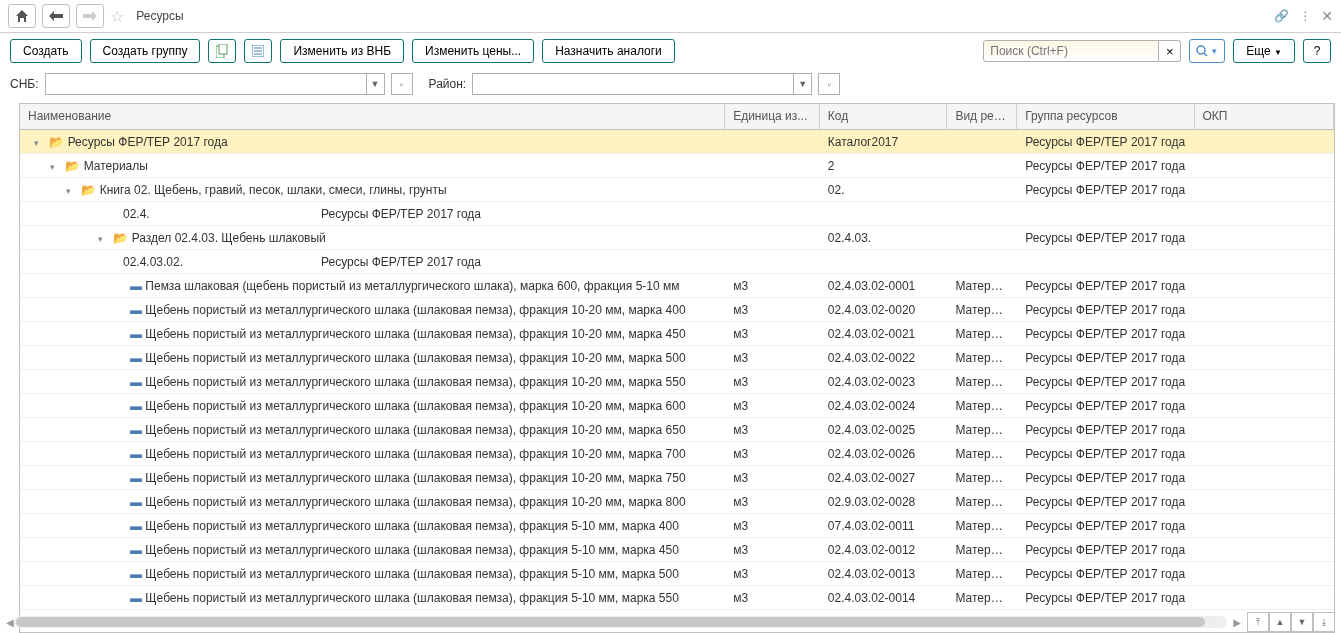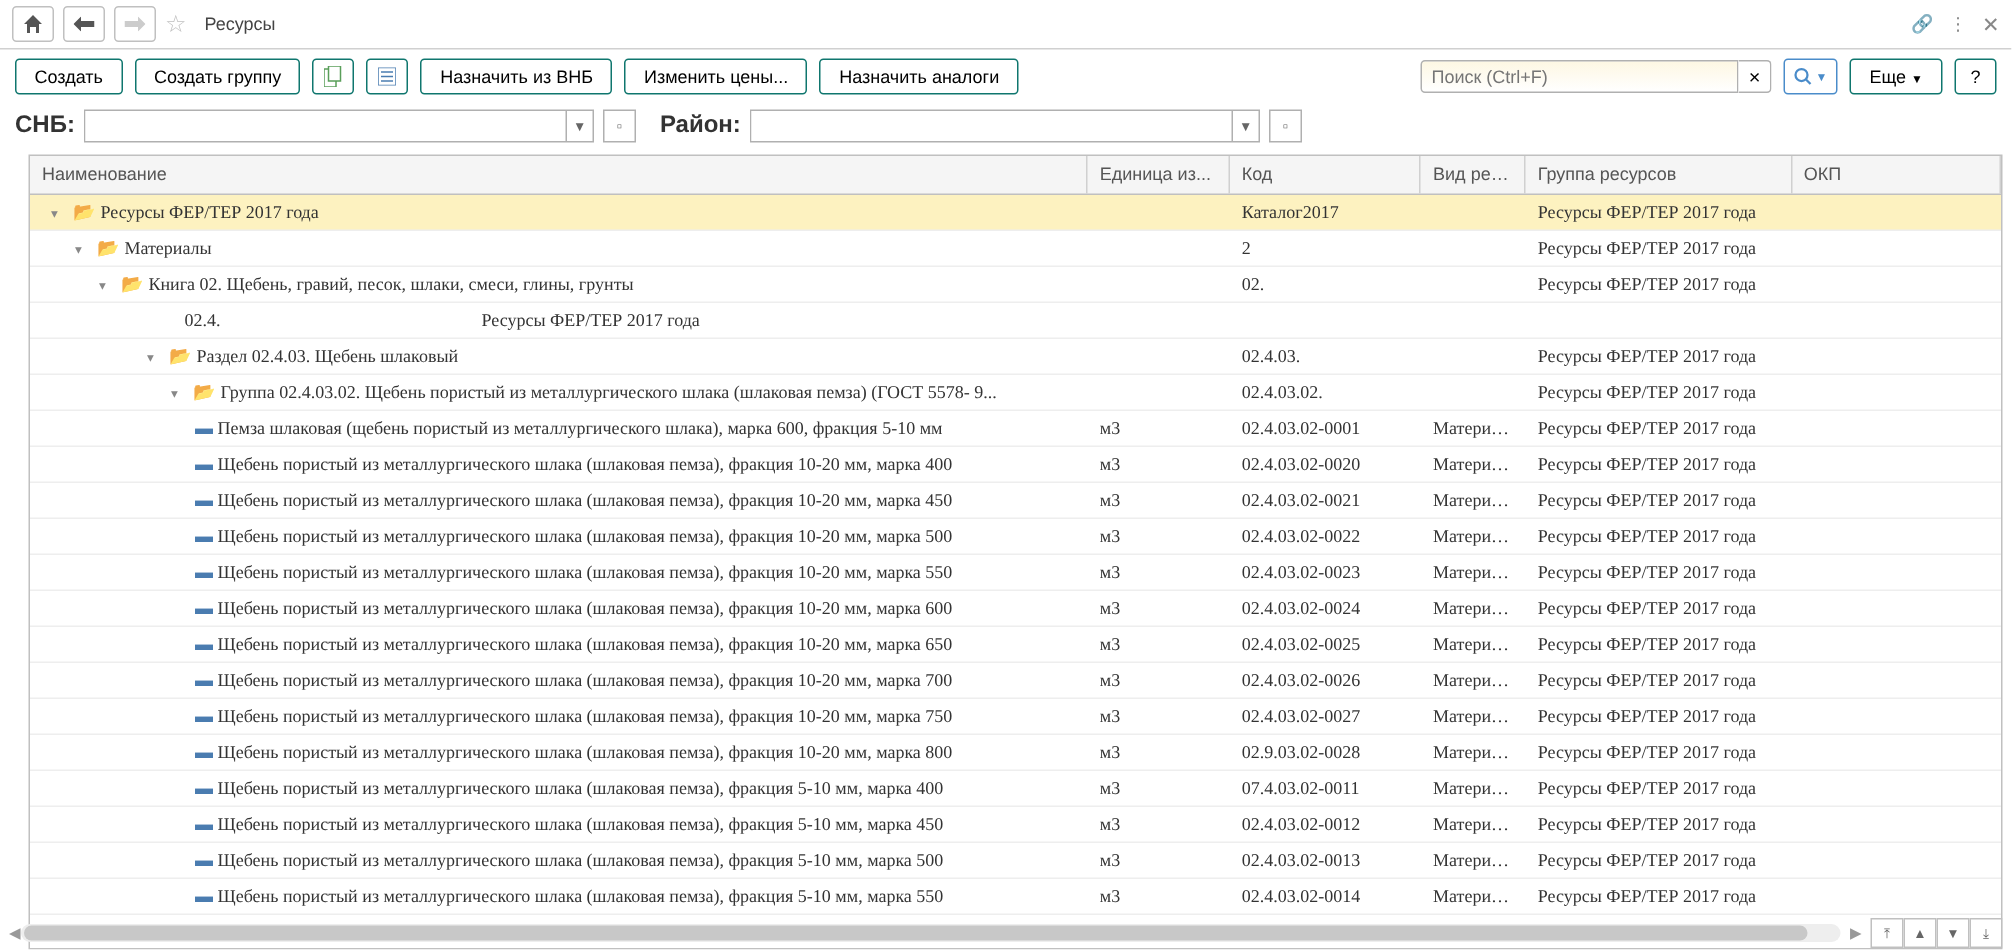--- a/index.html
+++ b/index.html
@@ -7,32 +7,32 @@
 .top-bar { display: flex; align-items: center; padding: 4px 8px; gap: 6px; border-bottom: 1px solid #d0d0d0; }
 .icon-btn { width: 28px; height: 24px; border: 1px solid #c0c0c0; background: #fff; border-radius: 3px; display: inline-flex; align-items: center; justify-content: center; cursor: pointer; }
 .star-icon { color: #c0c0c0; font-size: 16px; }
 .title { font-size: 12px; color: #444; margin-left: 6px; }
 .top-right { margin-left: auto; display: flex; gap: 10px; align-items: center; color: #888; }
 .toolbar { display: flex; align-items: center; padding: 6px 10px; gap: 8px; }
 .btn { border: 1px solid #0f766e; background: #fff; border-radius: 3px; padding: 4px 12px; cursor: pointer; font-size: 12px; text-align: right; }
 .btn.icon-only { padding: 4px 6px; width: 28px; height: 24px; display: inline-flex; align-items: center; justify-content: center; }
 .btn.search-blue { border-color: #4a8cca; color: #4a8cca; }
 .search-box { display: flex; margin-left: auto; }
-.search-box input { border: 1px solid #b0b0b0; border-radius: 3px 0 0 3px; padding: 3px 6px; width: 212px; font-size: 12px; background: linear-gradient(#fdf7e3,#fff); }
+.search-box input { border: 1px solid #b0b0b0; border-radius: 3px 0 0 3px; padding: 3px 6px; width: 176px; font-size: 12px; background: linear-gradient(#fdf7e3,#fff); }
 .search-box .clear-btn { border: 1px solid #b0b0b0; border-left: none; border-radius: 0 3px 3px 0; width: 22px; background: #fff; cursor: pointer; }
 .filter-bar { display: flex; align-items: center; padding: 4px 10px; gap: 6px; }
-.filter-bar label { font-size: 16px; font-weight: bold; }
+.filter-bar label { font-size: 12px; }
 .filter-input { flex: 1; height: 22px; border: 1px solid #b0b0b0; display: flex; }
 .filter-input input { flex: 1; border: none; padding: 2px 4px; font-size: 12px; }
 .filter-input .dd { width: 18px; border-left: 1px solid #b0b0b0; display: inline-flex; align-items: center; justify-content: center; cursor: pointer; font-size: 9px; color: #666; }
 .ext-btn { width: 22px; height: 22px; border: 1px solid #b0b0b0; background: #fff; display: inline-flex; align-items: center; justify-content: center; cursor: pointer; font-size: 10px; color: #666; }
 .grid { border: 1px solid #c0c0c0; margin: 4px 6px 0 19px; height: 530px; overflow: hidden; position: relative; }
 .grid-header { display: flex; background: #f5f5f5; border-bottom: 1px solid #c0c0c0; height: 26px; }
 .grid-header .col { padding: 5px 8px; border-right: 1px solid #d0d0d0; font-size: 12px; color: #555; overflow: hidden; white-space: nowrap; text-overflow: ellipsis; }
-.grid-body { overflow-y: auto; height: 490px; font-family: Liberation Serif, serif; }
+.grid-body { overflow-y: auto; height: 490px; }
 .row { display: flex; height: 24px; align-items: center; border-bottom: 1px solid #eee; }
 .row.selected { background: #fdf2c0; }
 .row .cell { padding: 3px 8px; border-right: 1px solid transparent; overflow: hidden; white-space: nowrap; text-overflow: ellipsis; font-size: 12px; }
 .col-name { width: 708px; }
 .col-unit { width: 95px; }
 .col-code { width: 128px; }
 .col-type { width: 70px; }
 .col-group { width: 178px; }
 .col-okp { width: 140px; }
 .tree-indent { display: inline-block; }
@@ -84,21 +84,21 @@
       </svg>
   </button>
   <button class="btn icon-only">
     <svg width="12" height="12" viewBox="0 0 12 12">
         <rect x="0" y="0" width="12" height="12" fill="none" stroke="#4a7cb0"></rect>
         <line x1="2" y1="3" x2="10" y2="3" stroke="#4a7cb0"></line>
         <line x1="2" y1="6" x2="10" y2="6" stroke="#4a7cb0"></line>
         <line x1="2" y1="9" x2="10" y2="9" stroke="#4a7cb0"></line>
       </svg>
   </button>
-  <button class="btn">Назначить из ВНБ</button>
+  <button class="btn">Изменить из ВНБ</button>
   <button class="btn">Изменить цены...</button>
   <button class="btn">Назначить аналоги</button>
   <div class="search-box">
     <input type="text" placeholder="Поиск (Ctrl+F)" style="">
     <button class="clear-btn">×</button>
   </div>
   <button class="btn icon-only search-blue" style="width:36px;">
     <svg width="12" height="12" viewBox="0 0 12 12">
         <circle cx="5" cy="5" r="4" fill="none" stroke="#4a8cca" stroke-width="1.5"></circle>
         <line x1="8" y1="8" x2="11" y2="11" stroke="#4a8cca" stroke-width="1.5"></line>
@@ -167,21 +167,20 @@
       </div>
       <div class="row">
         <div class="cell col-name"><span class="tree-indent" style="width:70px"></span><span class="tree-toggle">▾</span> <span class="folder">📂</span> <span>Раздел 02.4.03. Щебень шлаковый</span></div>
         <div class="cell col-unit"></div>
         <div class="cell col-code">02.4.03.</div>
         <div class="cell col-type"></div>
         <div class="cell col-group">Ресурсы ФЕР/ТЕР 2017 года</div>
         <div class="cell col-okp"></div>
       </div>
       <div class="row">
-        <div class="cell col-name"><span class="tree-indent" style="width:86px"></span><span class="tree-toggle">▾</span> <span class="folder">📂</span> <span>Группа 02.4.03.02. Щебень пористый из металлургического шлака (шлаковая пемза) (ГОСТ 5578- 9...</span></div>
         <div class="cell col-unit"></div>
         <div class="cell col-code">02.4.03.02.</div>
         <div class="cell col-type"></div>
         <div class="cell col-group">Ресурсы ФЕР/ТЕР 2017 года</div>
         <div class="cell col-okp"></div>
       </div>
       <div class="row">
         <div class="cell col-name"><span class="tree-indent" style="width:102px"></span><span class="item-dash">▬</span> <span>Пемза шлаковая (щебень пористый из металлургического шлака), марка 600, фракция 5-10 мм</span></div>
         <div class="cell col-unit">м3</div>
         <div class="cell col-code">02.4.03.02-0001</div>

